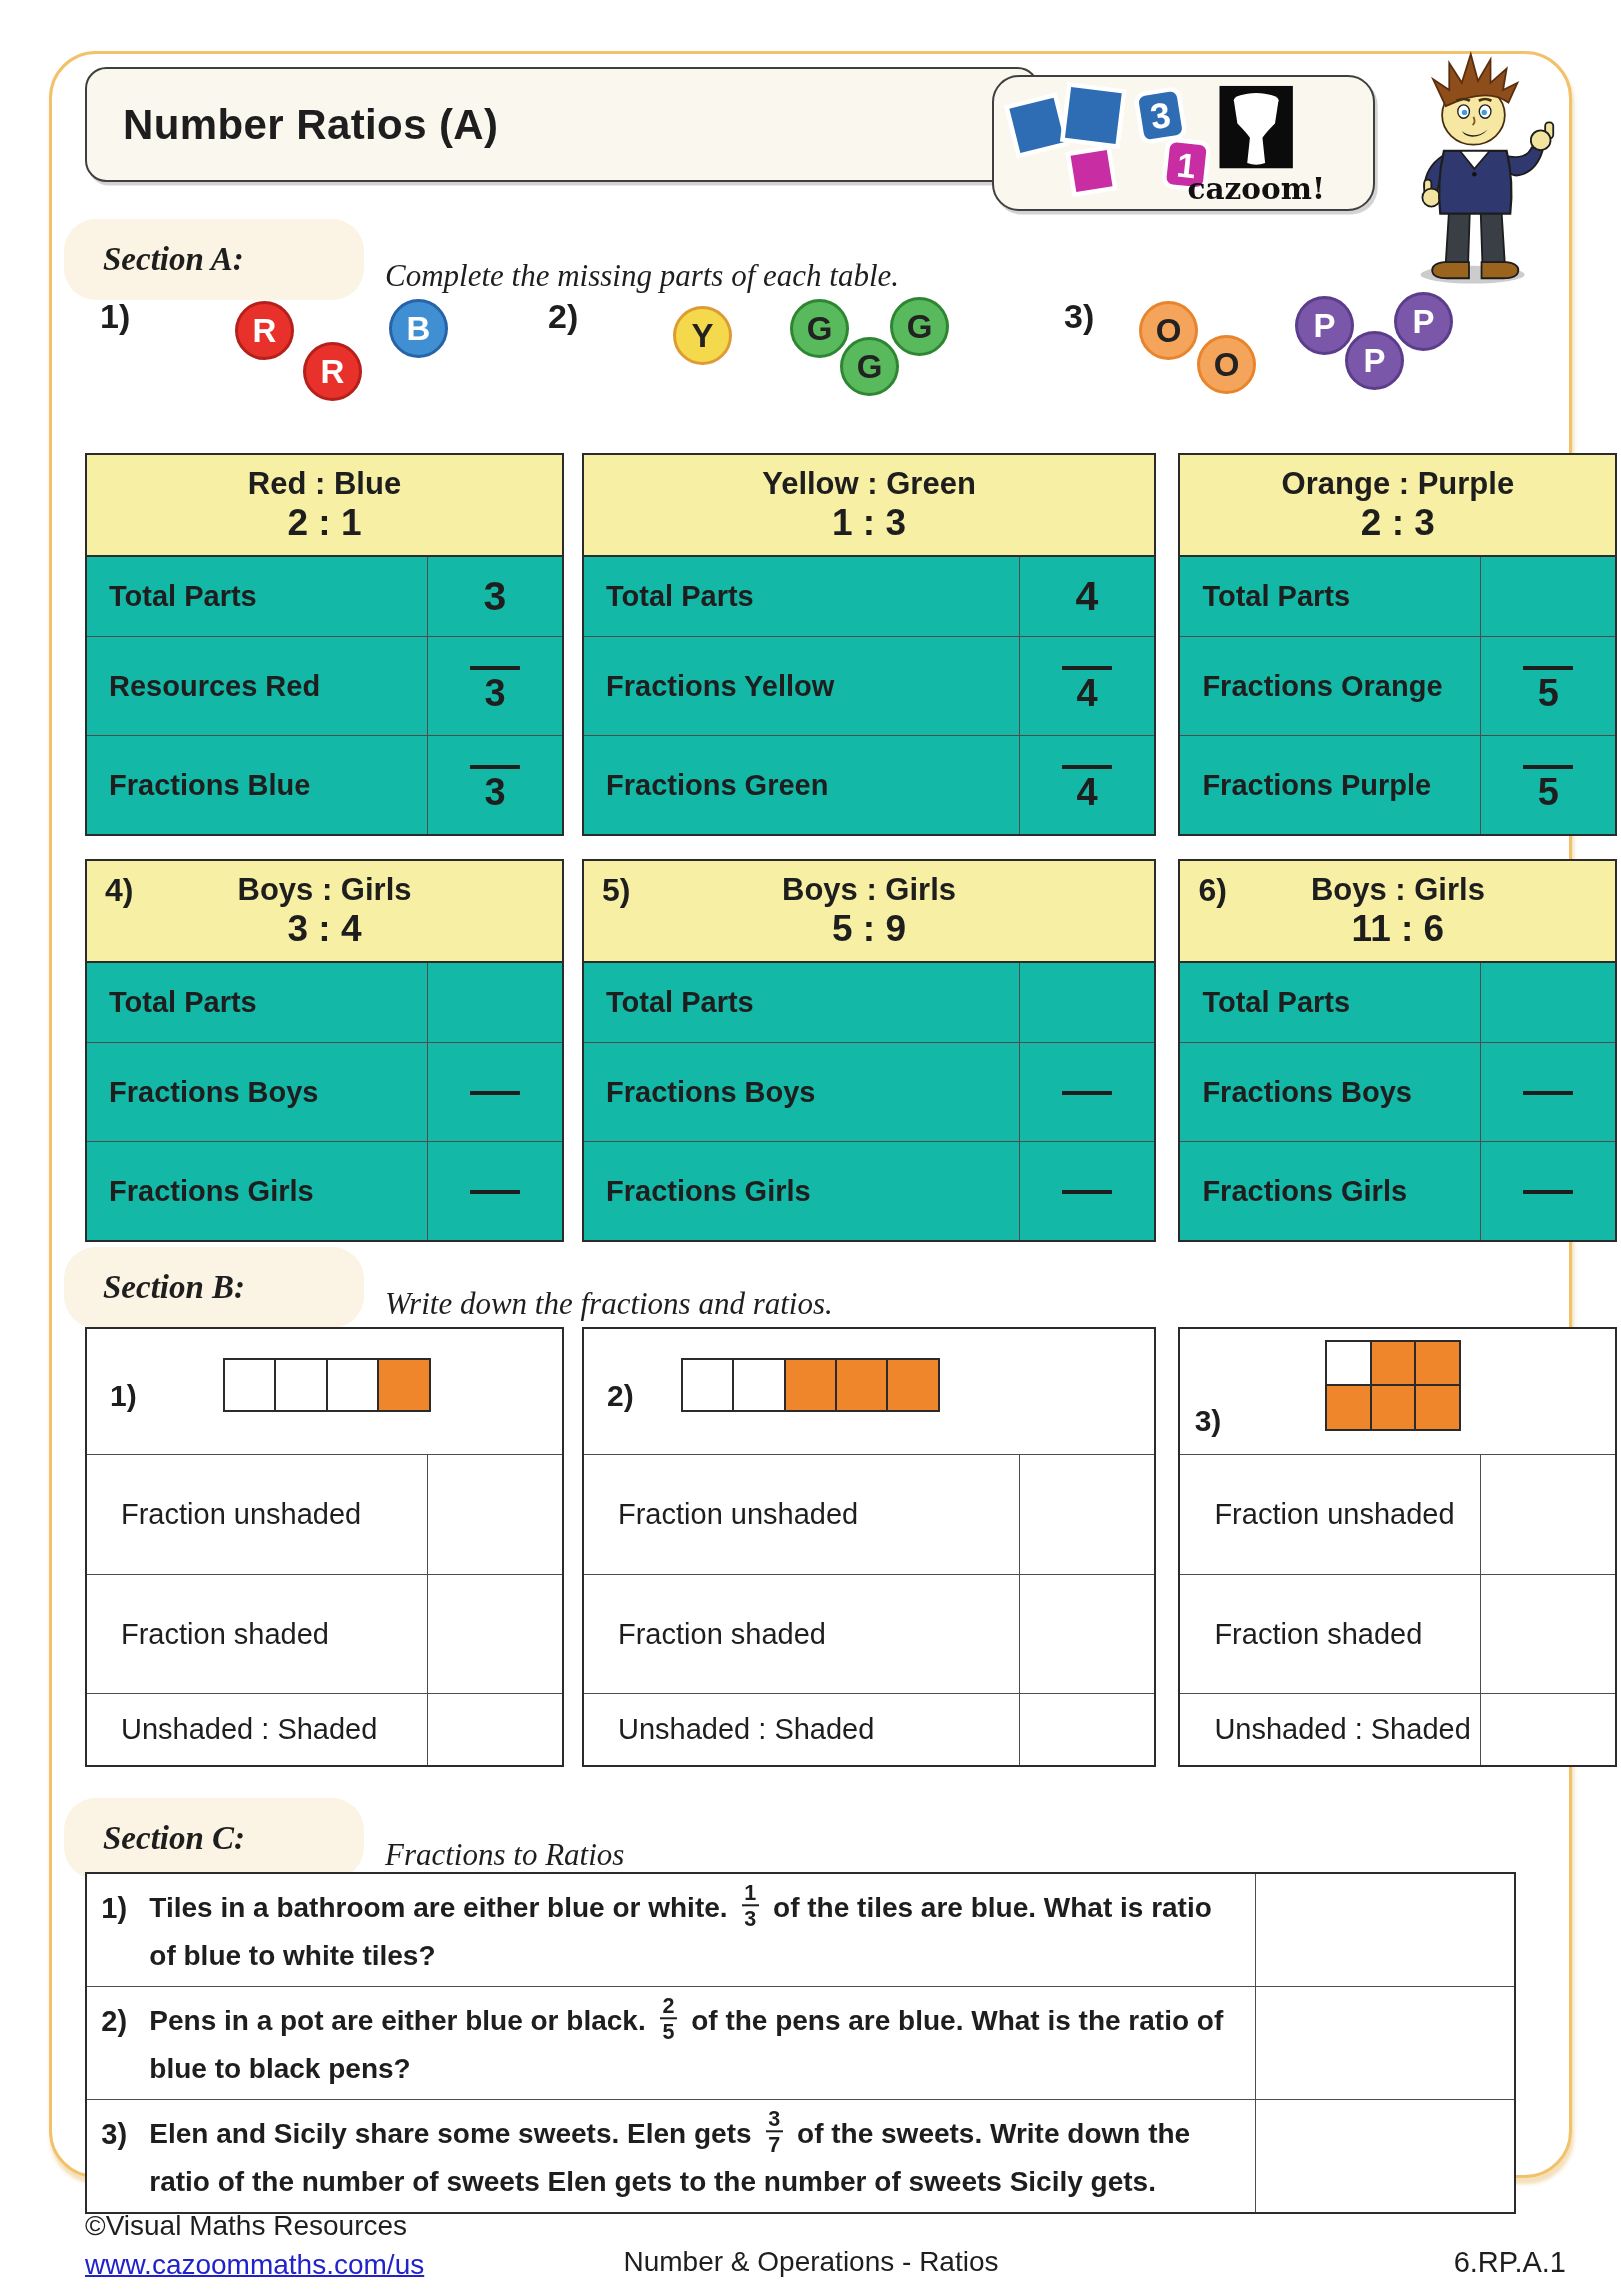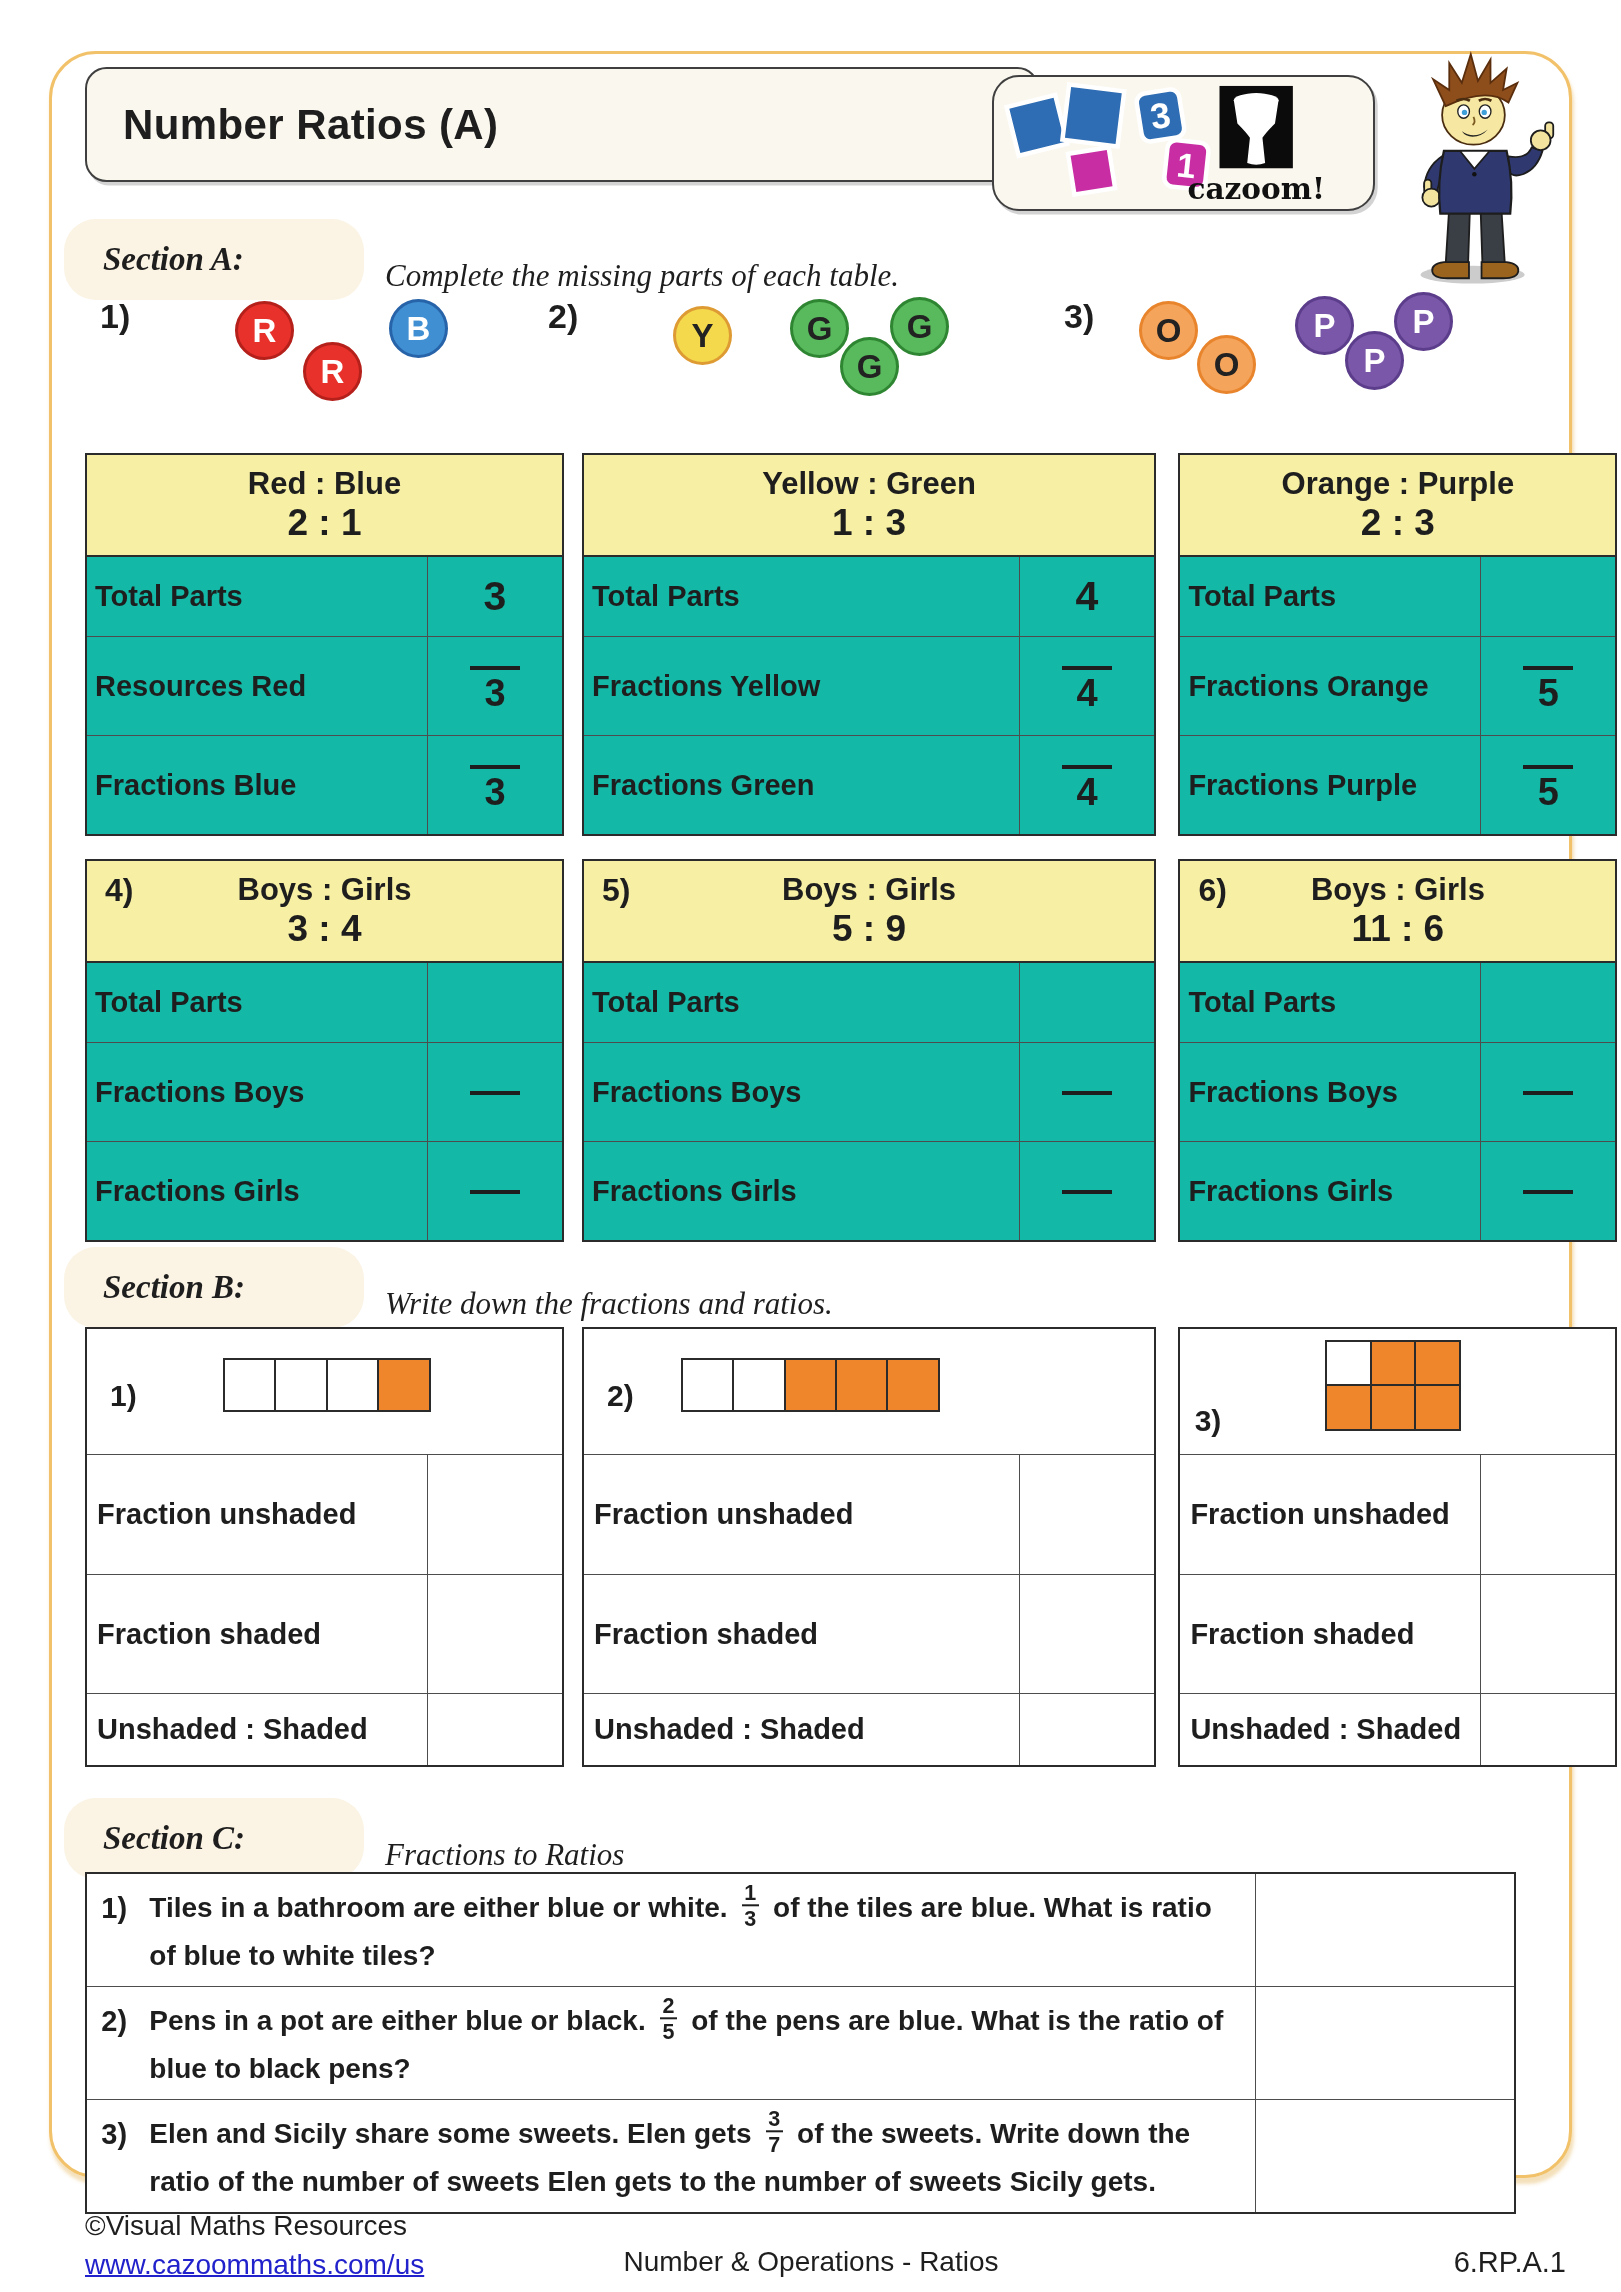--- a/index.html
+++ b/index.html
@@ -61,21 +61,21 @@
   .atable .hdr{
     height:100px;background:#F6EFA4;border-bottom:2.7px solid #2b2b2b;position:relative;
     display:flex;flex-direction:column;justify-content:center;align-items:center;
   }
   .hdr .t{font-size:31px;font-weight:bold;line-height:1.18;}
   .hdr .r{font-size:37px;font-weight:bold;line-height:1.1;}
   .hdr .hnum{position:absolute;left:18px;top:10.7px;font-size:32px;font-weight:bold;}
   .arow{display:flex;box-sizing:border-box;}
   .arow + .arow{border-top:1.8px solid #4d4d4d;}
   .ah1{height:79px;} .ah2{height:99px;}
-  .arow .lbl{flex:1;display:flex;align-items:center;padding-left:8px;font-size:29px;font-weight:bold;}
+  .arow .lbl{flex:1;display:flex;align-items:center;padding-left:22px;font-size:29px;font-weight:bold;}
   .arow .val{width:134px;border-left:1.8px solid #4d4d4d;display:flex;align-items:center;justify-content:center;}
   .total-num{font-size:41px;font-weight:bold;}
   .frac{display:flex;flex-direction:column;align-items:center;row-gap:3.6px;padding-top:5.4px;}
   .frac .fbar{width:50px;height:4.5px;background:#1e1e1e;}
   .frac .fden{font-size:38px;font-weight:bold;line-height:1;min-height:0;}
   
   #tables-b{top:1327px;}
   .btable{border:2.7px solid #2b2b2b;box-sizing:border-box;background:#fff;}
   .btop{height:125px;position:relative;border-bottom:1.8px solid #4d4d4d;}
   .btop .bnum{position:absolute;left:23px;top:50px;font-size:30px;font-weight:bold;}
@@ -86,21 +86,21 @@
   .sq:first-child{margin-left:0;}
   .sq.unshaded{background:#ffffff;}
   .sq.shaded{background:#F0862C;}
   .sqgrid{position:absolute;left:145px;top:10.7px;}
   .sqgrid .sq{width:47px;height:47px;}
   .sqgrid .sqstrip + .sqstrip{margin-top:-2.7px;}
   .s1{left:136px;top:29px;} .s2{left:97px;top:29px;}
   .brow{display:flex;box-sizing:border-box;}
   .brow + .brow{border-top:1.8px solid #4d4d4d;}
   .bh1{height:119px;} .bh3{height:72px;}
-  .brow .lbl{flex:1;display:flex;align-items:center;padding-left:10px;font-size:29px;font-weight:bold;}
+  .brow .lbl{flex:1;display:flex;align-items:center;padding-left:34px;font-size:29px;font-weight:normal;}
   .brow .val{width:134px;border-left:1.8px solid #4d4d4d;}
   
   .ctable{position:absolute;left:85px;top:1872px;width:1431px;border:2.7px solid #2b2b2b;box-sizing:border-box;background:#fff;}
   .crow{display:flex;min-height:95px;box-sizing:border-box;}
   .crow + .crow{border-top:1.8px solid #4d4d4d;}
   .crow .q{flex:1;display:flex;padding:10.7px 16px 9px 14.3px;}
   .crow .ans{width:258px;border-left:1.8px solid #4d4d4d;}
   .qnum{width:48px;font-size:29px;font-weight:bold;padding-top:7.2px;flex-shrink:0;}
   .qtext{flex:1;font-size:28px;font-weight:bold;line-height:1.55;}
   .ifrac{display:inline-flex;flex-direction:column;align-items:center;vertical-align:middle;margin:0 6.3px;transform:translateY(-2.7px);}

